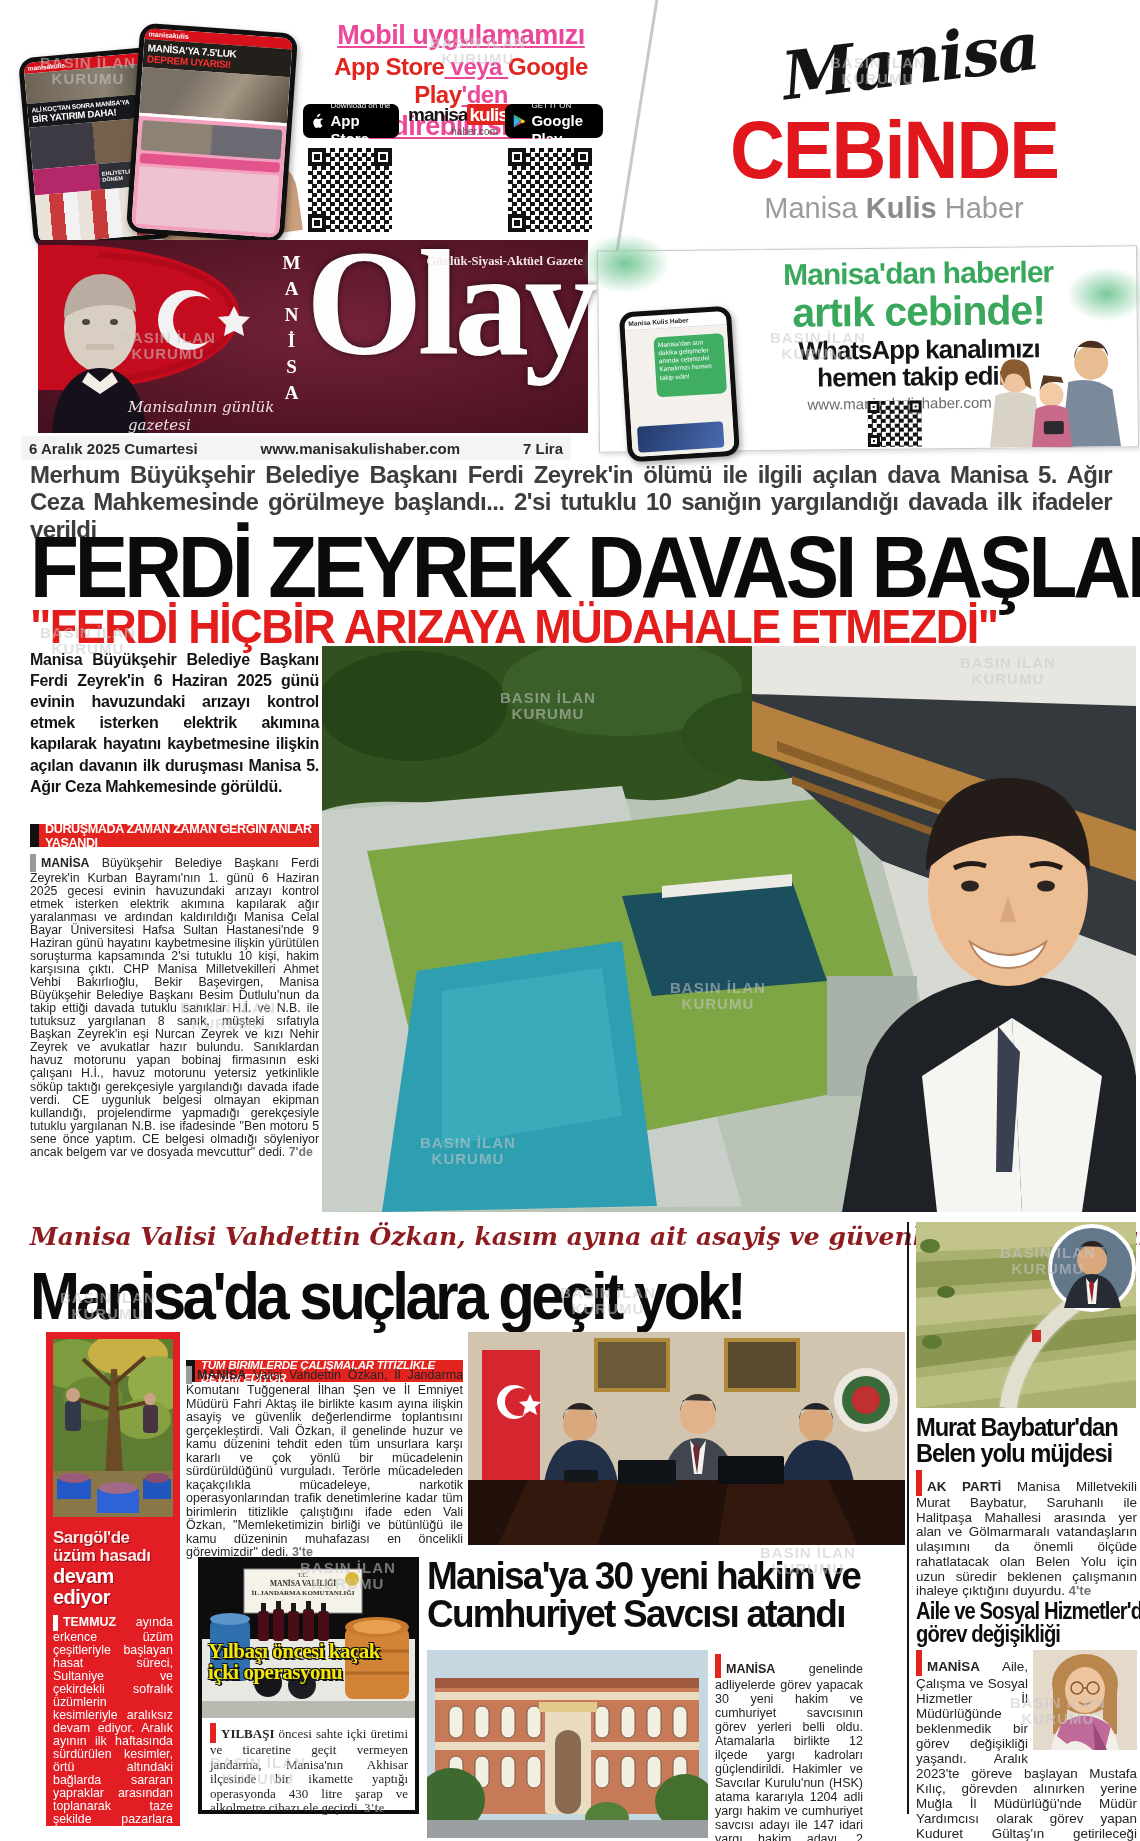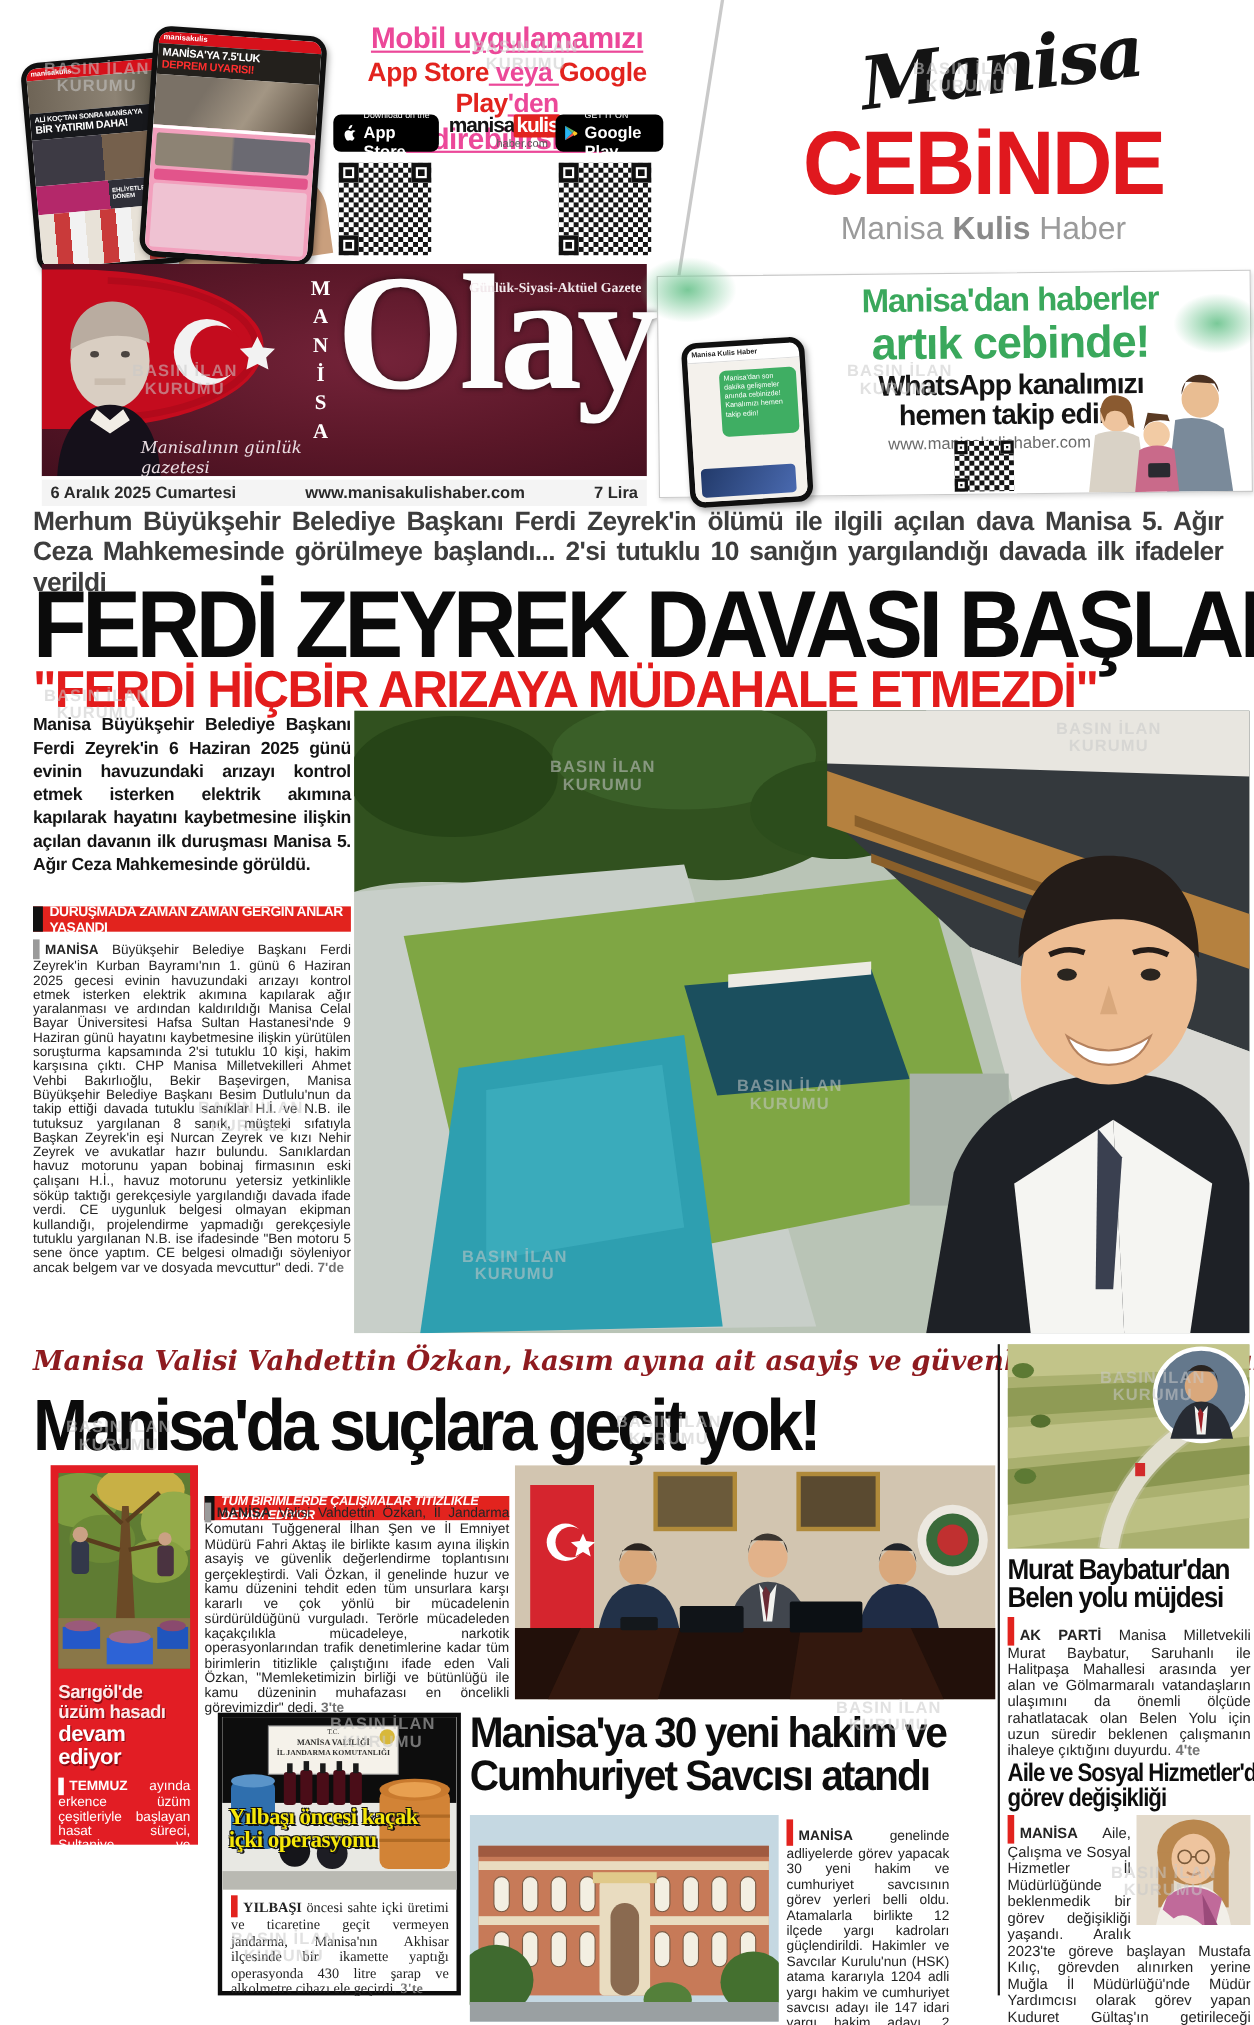--- a/index.html
+++ b/index.html
@@ -162,21 +162,21 @@
       <ellipse cx="48" cy="82" rx="4" ry="3" fill="#4a4440"></ellipse>
       <ellipse cx="76" cy="82" rx="4" ry="3" fill="#4a4440"></ellipse>
       <path d="M14,193 C16,150 38,128 62,128 C88,128 106,150 108,193 Z" fill="#15101a"></path>
       <path d="M50,132 l12,10 12,-10 6,10 -18,12 -18,-12 z" fill="#f2ede6"></path>
     </svg>
     <div class="mast-vert abs" style="left:242px;top:12px;height:175px;font-size:19px;">MANİSA</div>
     <div class="mast-olay abs" style="left:268px;top:-12px;font-size:150px;line-height:1;">Olay</div>
     <div class="abs" style="left:355px;top:14px;width:190px;text-align:right;color:#f2e9ec;font-size:12.5px;font-family:'Liberation Serif',serif;font-weight:bold;">Günlük-Siyasi-Aktüel Gazete</div>
     <div class="abs" style="left:90px;top:158px;width:190px;color:#ecdfe4;font-size:15px;font-style:italic;font-family:'DejaVu Serif',serif;">Manisalının günlük gazetesi</div>
   </section>
-  <div class="datebar" style="left:38px;top:433px;width:550px;height:24px;">
+  <div class="datebar" style="left:21px;top:433px;width:550px;height:24px;">
     <span style="margin-left:8px;">6 Aralık 2025 Cumartesi</span>
     <span style="margin:0 auto;font-weight:bold;">www.manisakulishaber.com</span>
     <span style="margin-right:8px;">7 Lira</span>
   </div>
 
   <section class="wacard" style="left:598px;top:248px;width:538px;height:200px;">
     <div class="abs" style="left:-18px;top:-18px;width:90px;height:60px;border-radius:50%;background:radial-gradient(ellipse,#79c998 0%,rgba(255,255,255,0) 70%);"></div>
     <div class="abs" style="right:-10px;top:20px;width:80px;height:55px;border-radius:50%;background:radial-gradient(ellipse,#79c998 0%,rgba(255,255,255,0) 70%);"></div>
     <div class="green abs" style="left:120px;top:8px;width:400px;text-align:center;font-size:30px;font-weight:900;letter-spacing:-1px;">Manisa'dan haberler</div>
     <div class="green abs" style="left:120px;top:40px;width:400px;text-align:center;font-size:41px;font-weight:900;letter-spacing:-1px;">artık cebinde!</div>
@@ -298,21 +298,21 @@
     <path d="M312,150 q8,-42 36,-42 q30,0 38,42 z" fill="#1f2c45"></path>
 
     <rect x="0" y="148" width="437" height="65" fill="#22100a"></rect>
     <polygon points="60,148 150,148 130,213 30,213" fill="#3a1d10" opacity=".7"></polygon>
     <polygon points="260,148 360,148 390,213 250,213" fill="#3a1d10" opacity=".7"></polygon>
     <rect x="150" y="128" width="58" height="24" rx="2" fill="#101418"></rect>
     <rect x="250" y="124" width="66" height="28" rx="2" fill="#0c1014"></rect>
     <rect x="96" y="138" width="34" height="12" rx="2" fill="#14181c"></rect>
   </svg>
 
-  <div class="grapebox" style="left:46px;top:1332px;width:134px;height:345px;padding:7px;box-sizing:border-box;">
+  <div class="grapebox" style="left:46px;top:1332px;width:134px;height:494px;padding:7px;box-sizing:border-box;">
     <svg width="120" height="178" viewBox="0 0 120 178">
       <rect width="120" height="178" fill="#5f7c33"></rect>
       <ellipse cx="20" cy="25" rx="35" ry="25" fill="#7d9c3f"></ellipse>
       <ellipse cx="75" cy="15" rx="40" ry="22" fill="#c8b045"></ellipse>
       <ellipse cx="105" cy="45" rx="30" ry="28" fill="#94ab4a"></ellipse>
       <ellipse cx="40" cy="60" rx="30" ry="22" fill="#6c8a36"></ellipse>
       <ellipse cx="90" cy="80" rx="28" ry="20" fill="#87a040"></ellipse>
       <path d="M58,30 L52,140 L70,140 L64,30 Z" fill="#6b4a26"></path>
       <path d="M58,46 L30,20 M62,44 L92,18 M56,70 L24,60 M64,70 L100,62" stroke="#5a3d1e" stroke-width="4" fill="none"></path>
       <rect x="12" y="62" width="16" height="30" rx="4" fill="#33384a"></rect>

